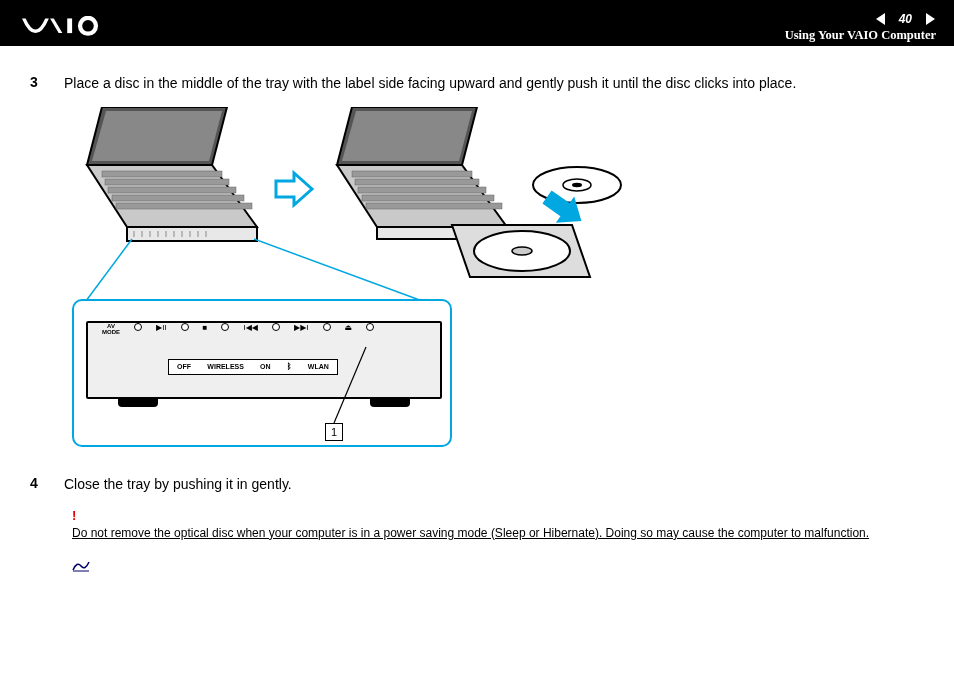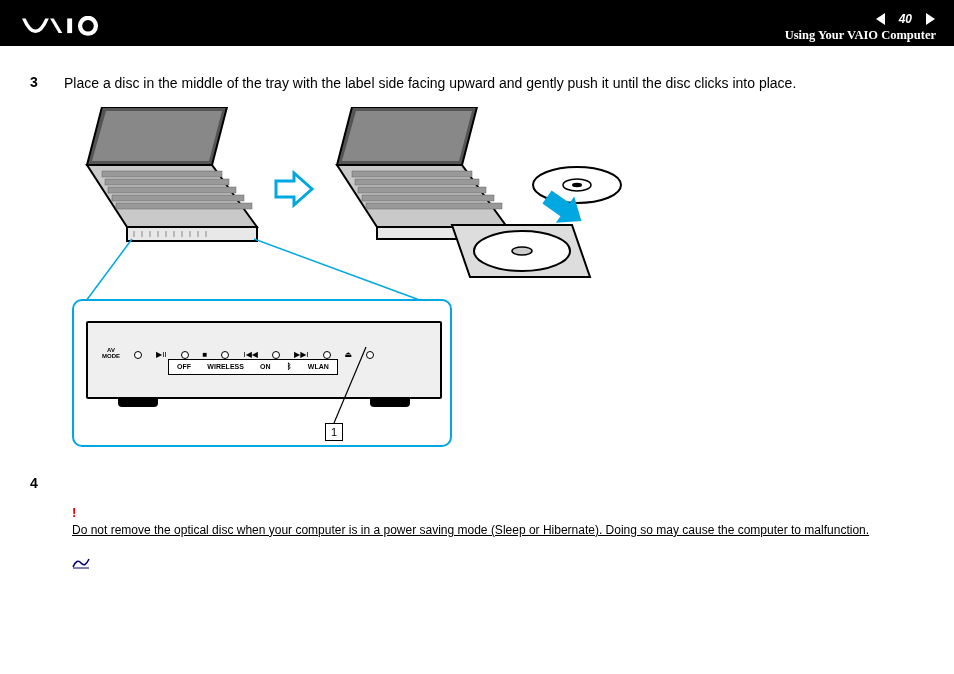--- a/index.html
+++ b/index.html
@@ -32,21 +32,21 @@
     position:absolute; left:0; top:192px;
     width:380px; height:148px;
     border:2px solid #00A7E0; border-radius:10px;
     background:#fff;
   }
   .panel {
     position:absolute; left:12px; top:20px; width:356px; height:78px;
     border:2px solid #000; background:#efefef;
     border-radius:2px;
   }
-  .panel-top { position:absolute; left:0; top:0; right:0; height:36px; display:flex; align-items:flex-end; gap:14px; padding:0 14px; }
+  .panel-top { position:absolute; left:0; top:0; right:0; height:36px; display:flex; align-items:flex-start; gap:14px; padding:0 14px; }
   .panel-top .btn { width:8px; height:8px; border:1.5px solid #000; border-radius:50%; background:#fff; display:inline-block; }
   .panel-top .sym { font-size:8px; }
   .avmode { font-size:6px; font-weight:bold; line-height:1; text-align:center; }
   .wireless-strip {
     position:absolute; left:80px; top:36px; width:170px; height:16px;
     background:#fff; border:1px solid #000;
     font-size:7px; font-weight:bold; display:flex; align-items:center; justify-content:space-around;
   }
   .panel-foot { position:absolute; bottom:-10px; width:40px; height:10px; background:#000; border-radius:0 0 4px 4px; }
   .label-box {
@@ -207,20 +207,21 @@
       </svg>
       <div class="label-box" style="left:251px; top:122px;">
         <span>1</span>
       </div>
     </div>
 
   </div>
 
   <div class="step">
     <div class="step-num">4</div>
+    <div class="step-text">Close the tray by pushing it in gently.</div>
   </div>
 
   <div class="notes">
     <div class="warn-icon">!</div>
     <div class="note-text">Do not remove the optical disc when your computer is in a power saving mode (Sleep or Hibernate). Doing so may cause the computer to malfunction.</div>
 
     <div class="note-icon">
       <svg viewBox="0 0 18 14">
           <path d="M1 11 Q5 2 9 7 T17 3" fill="none" stroke="#006" stroke-width="1.5"></path>
           <line x1="1" y1="12" x2="17" y2="12" stroke="#006" stroke-width="1"></line>

